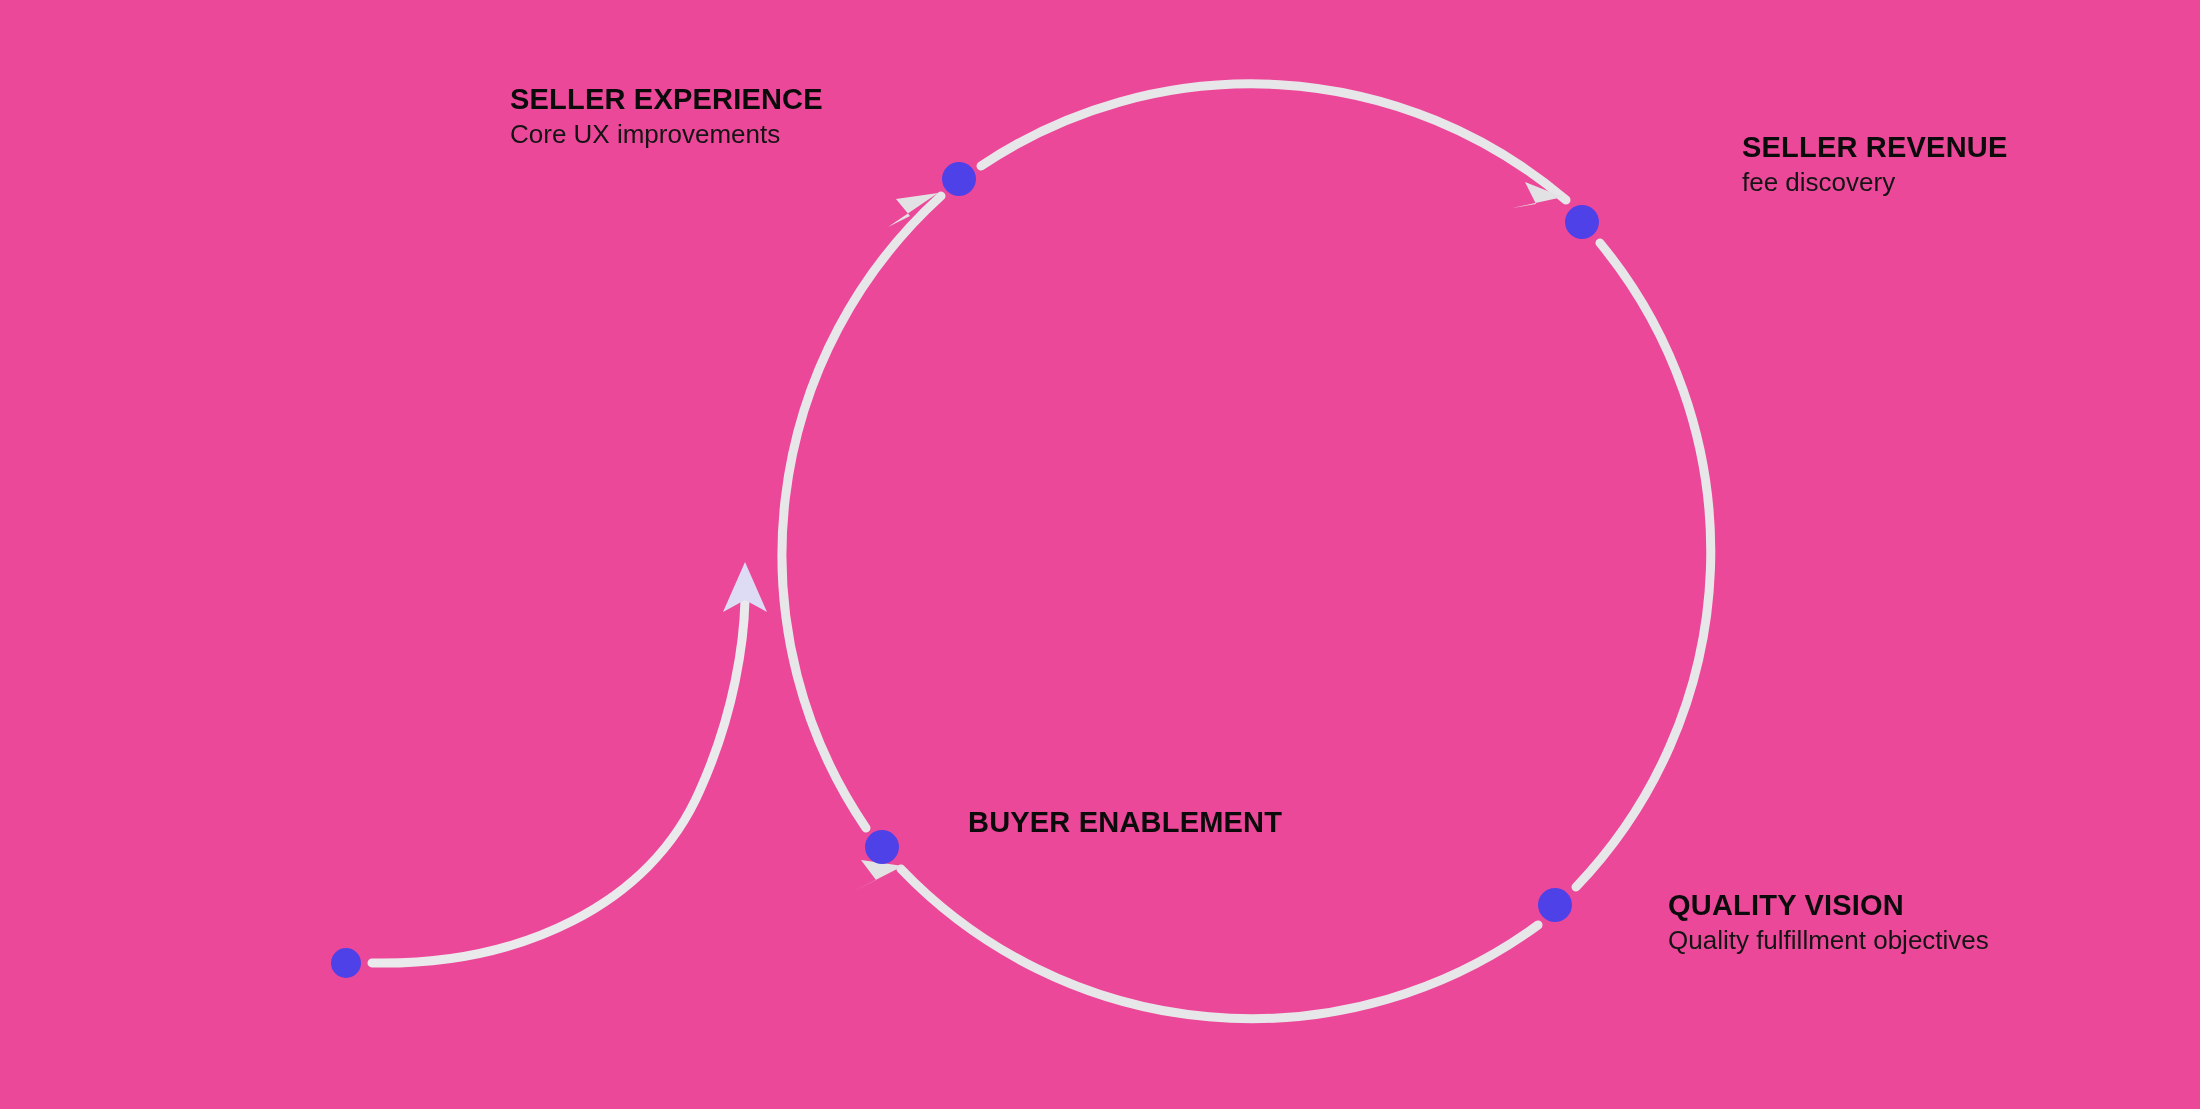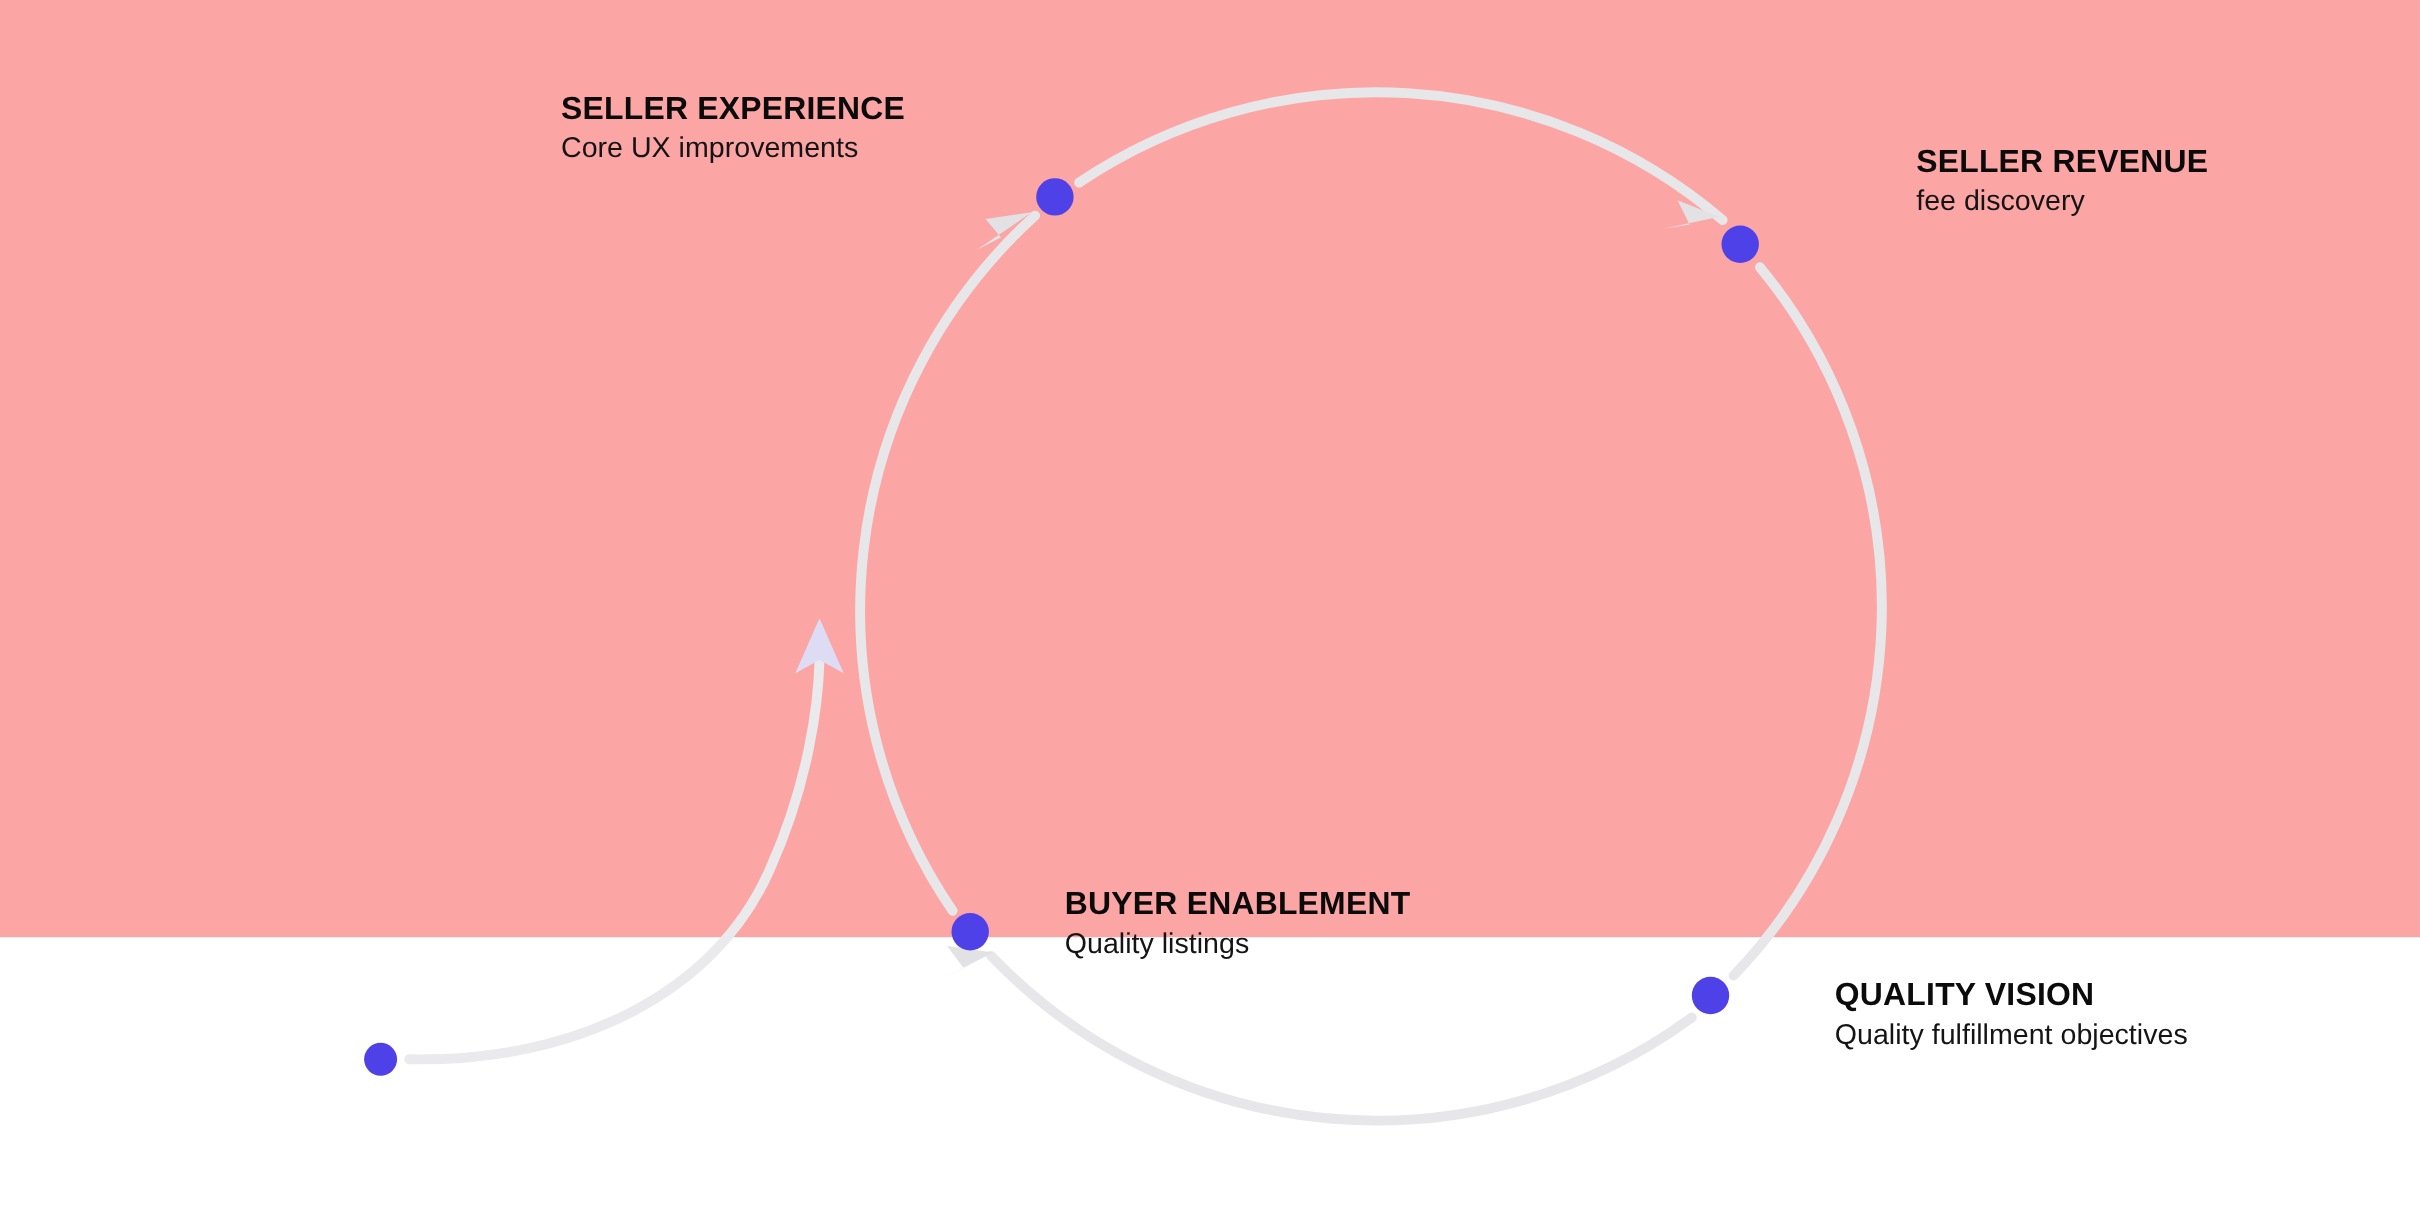--- a/index.html
+++ b/index.html
@@ -4,22 +4,22 @@
 <style>
   * { margin:0; padding:0; box-sizing:border-box; }
   html, body {
     width:2200px; height:1109px;
     background:#ffffff;
     font-family:"Liberation Sans", sans-serif;
     overflow:hidden;
   }
   #canvas {
     position:relative;
-    width:2200px; height:852px;
-    background:#fca5a5;
+    width:2200px; height:1109px;
+    background:#ec4899;
   }
   #flow-svg {
     position:absolute;
     top:0; left:0;
     width:2200px; height:1109px;
   }
   .node-label {
     position:absolute;
     white-space:nowrap;
   }
@@ -107,19 +107,16 @@
 
   <div class="node-label" id="label-quality-service">
     <div class="label-title">QUALITY VISION</div>
     <div class="label-sub">
       <span class="sub-line">Quality fulfillment objectives</span>
     </div>
   </div>
 
   <div class="node-label" id="label-buyer-enablement">
     <div class="label-title">BUYER ENABLEMENT</div>
-    <div class="label-sub">
-      <span class="sub-line">Quality listings</span>
-    </div>
   </div>
 
 
 </div>
 
 </body></html>

